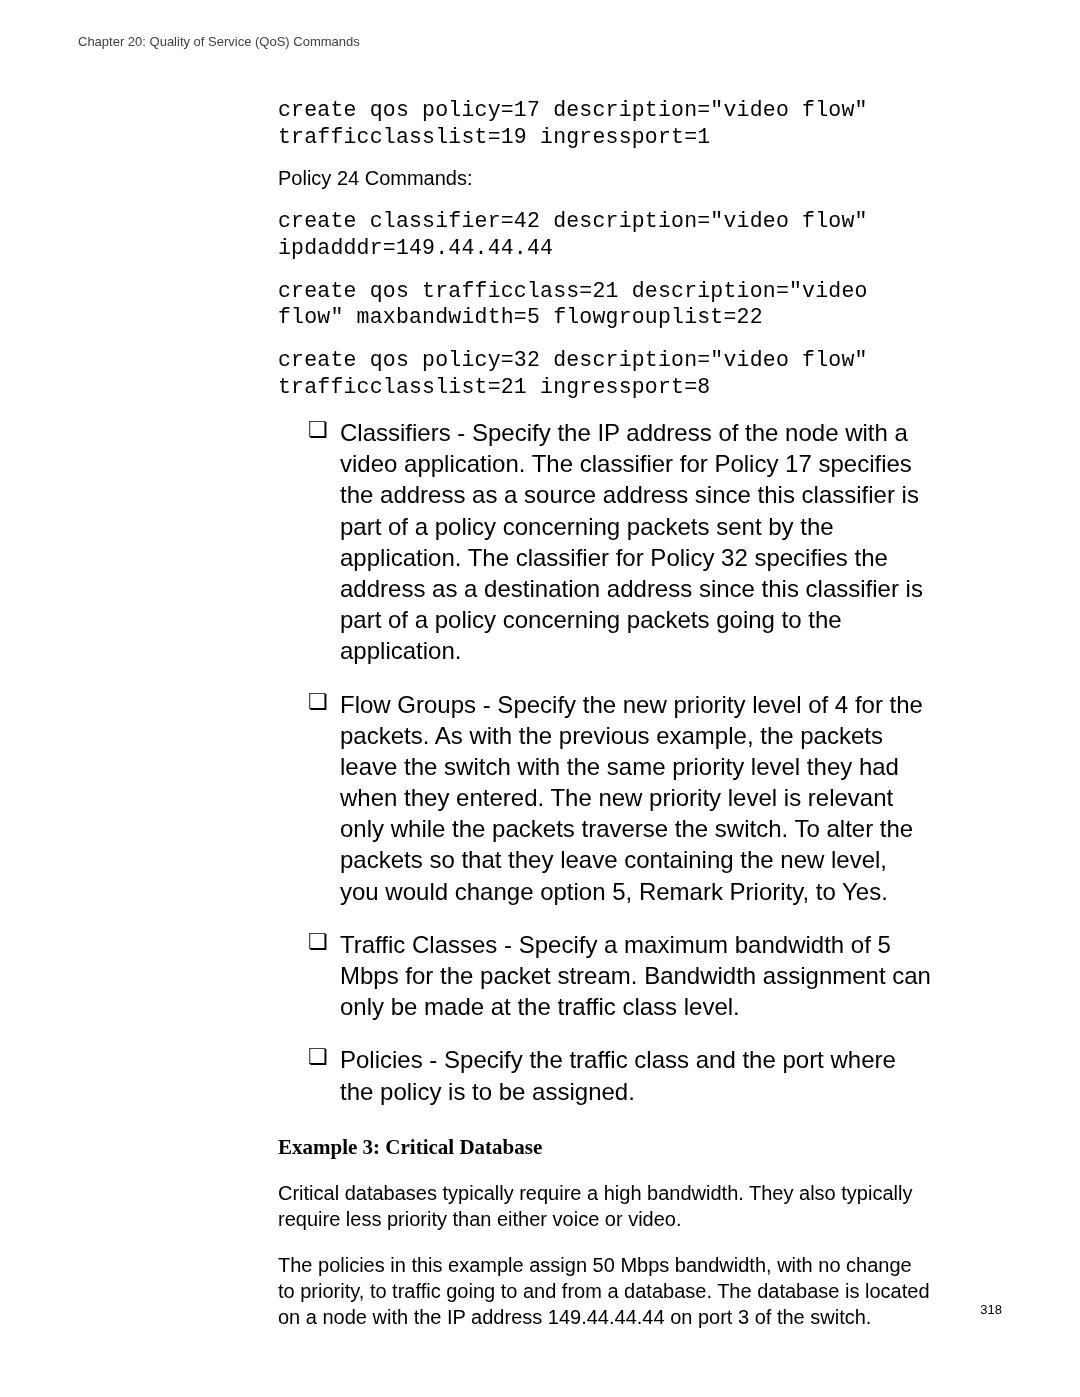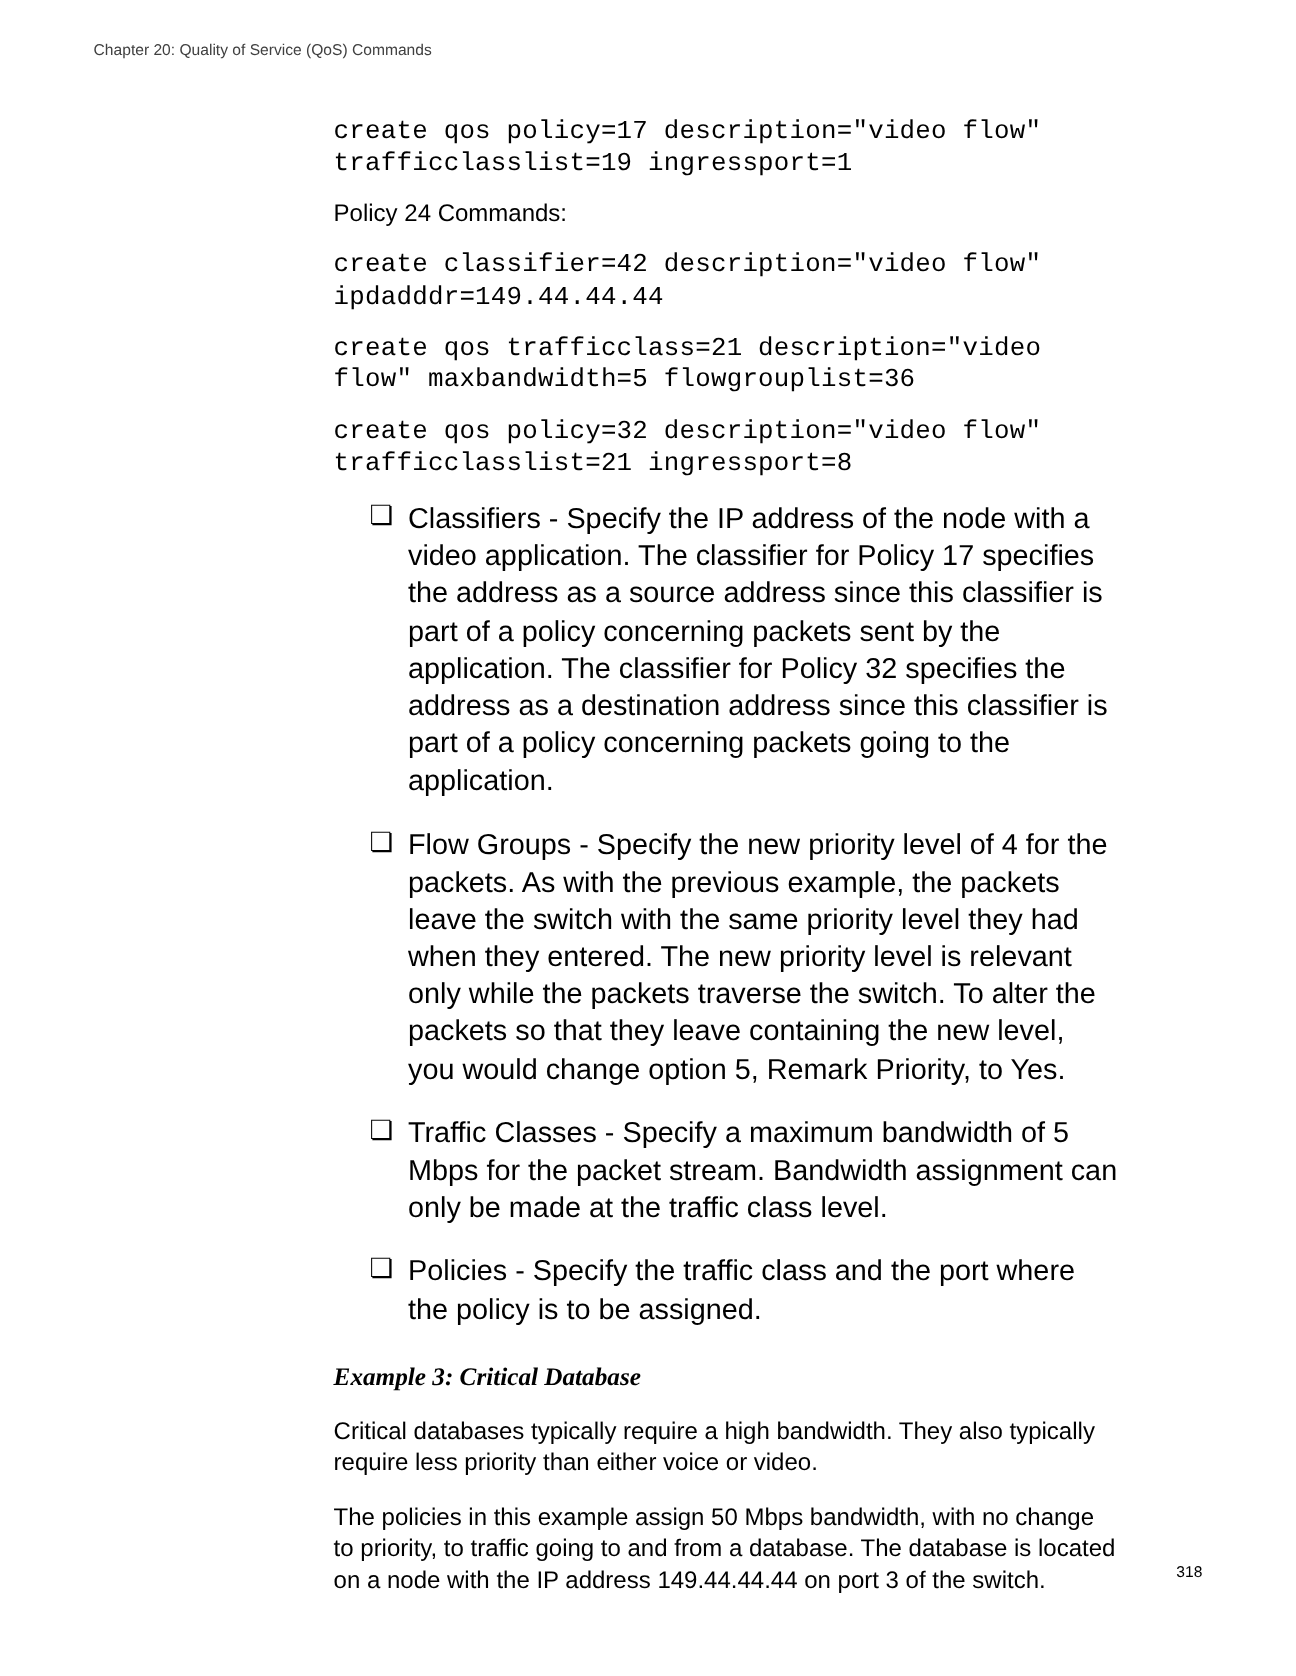--- a/index.html
+++ b/index.html
@@ -60,42 +60,41 @@
       font-size: 24px;
       line-height: 1.3;
       flex: 1;
     }
     .example-heading {
       font-family: 'Georgia', 'Times New Roman', serif;
       font-weight: bold;
       font-size: 21px;
       margin-top: 28px;
       margin-bottom: 20px;
-      font-style: italic;
     }
     .page-number {
       position: absolute;
       bottom: 80px;
       right: 78px;
       font-size: 13px;
     }
   </style>
 </head>
 <body>
 
 <div class="header">Chapter 20: Quality of Service (QoS) Commands</div>
 
 <div class="content">
 
   <div class="code-block">create qos policy=17 description="video flow" trafficclasslist=19 ingressport=1</div>
 
   <div class="section-label">Policy 24 Commands:</div>
 
   <div class="code-block">create classifier=42 description="video flow" ipdadddr=149.44.44.44</div>
-  <div class="code-block">create qos trafficclass=21 description="video flow" maxbandwidth=5 flowgrouplist=36</div>
+  <div class="code-block">create qos trafficclass=21 description="video flow" maxbandwidth=5 flowgrouplist=22</div>
   <div class="code-block">create qos policy=32 description="video flow" trafficclasslist=21 ingressport=8</div>
 
 
   <div class="bullet-list">
     <div class="bullet-item">
       <div class="bullet-marker">❏</div>
       <div class="bullet-text">Classifiers - Specify the IP address of the node with a video application. The classifier for Policy 17 specifies the address as a source address since this classifier is part of a policy concerning packets sent by the application. The classifier for Policy 32 specifies the address as a destination address since this classifier is part of a policy concerning packets going to the application.</div>
     </div>
     <div class="bullet-item">
       <div class="bullet-marker">❏</div>

